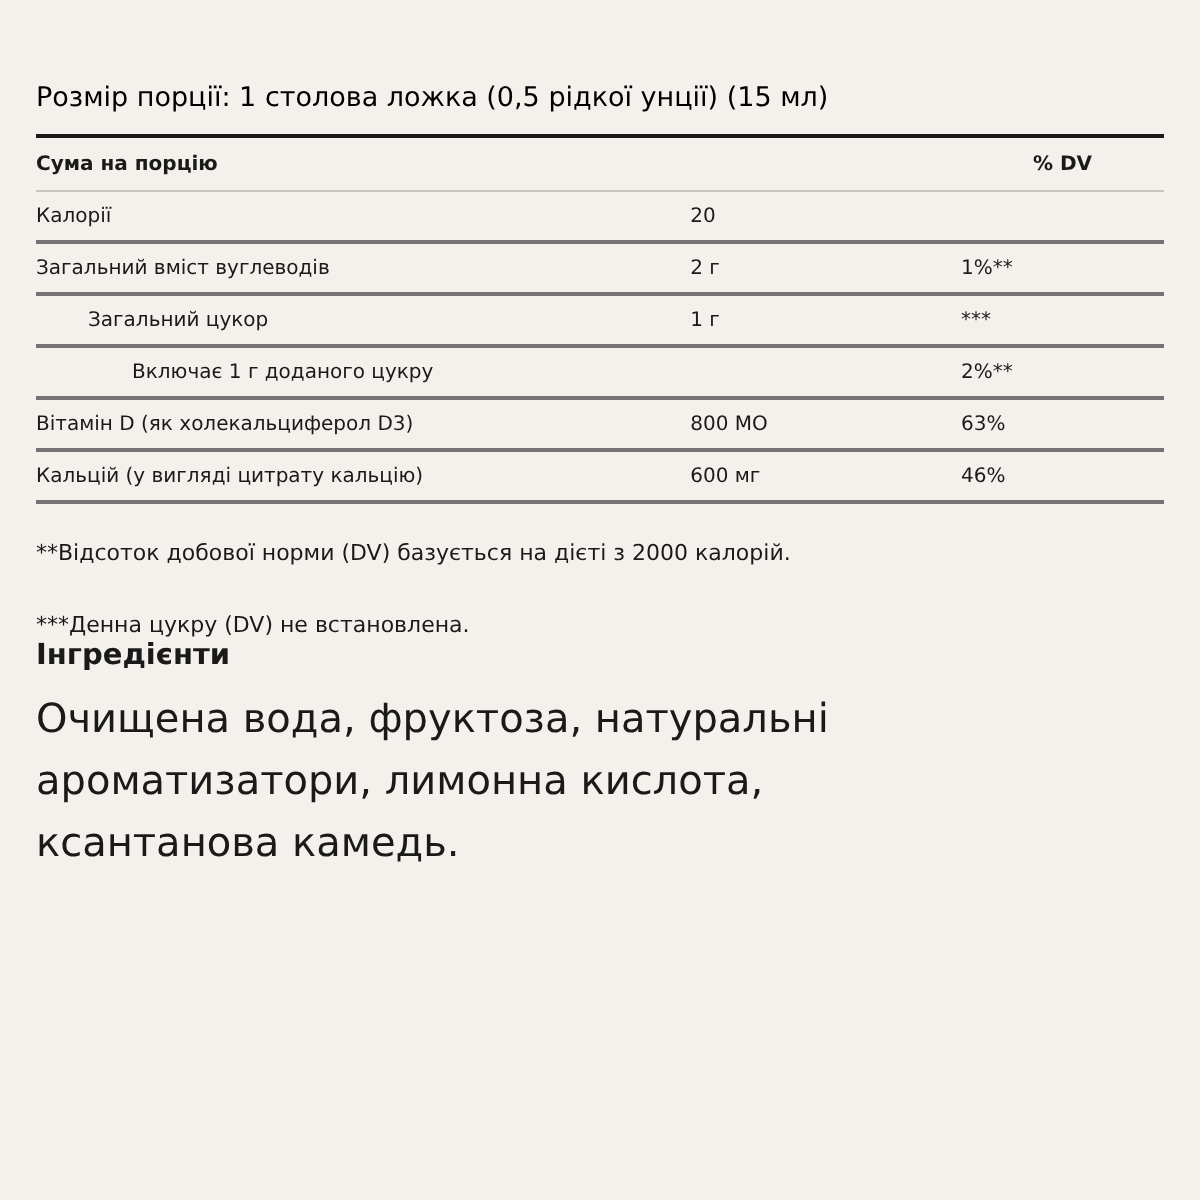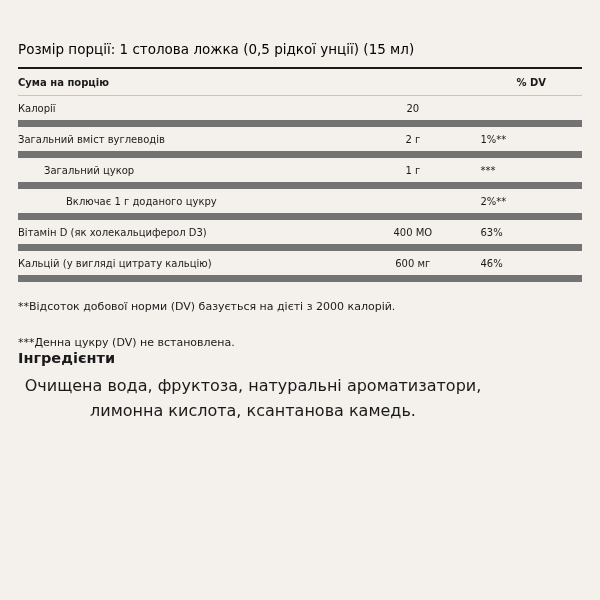--- a/index.html
+++ b/index.html
@@ -27,58 +27,57 @@
     color: #000000;
   }
   table.facts {
     width: 100%;
     border-collapse: collapse;
     font-size: 10px;
   }
   table.facts td {
     padding: 7px 0 6px 0;
     vertical-align: baseline;
-    border-bottom: 7px solid #737373;
+    border-bottom: 2px solid #737373;
   }
   table.facts tr.head td {
     border-top: 2px solid #1a1a1a;
     border-bottom: 1px solid #c9c5bd;
     font-weight: bold;
     padding-top: 8px;
     padding-bottom: 7px;
   }
   table.facts tr.last td {
     border-bottom: 8px solid #1a1a1a;
     padding-bottom: 8px;
   }
   td.name { width: 58%; text-align: left; }
-  td.amount { width: 24%; text-align: center; margin-top: 36px; }
+  td.amount { width: 24%; text-align: left; margin-top: 36px; }
   td.dv { width: 18%; text-align: left; }
   tr.head td.dv { text-align: center; }
   .indent1 { padding-left: 26px !important; }
   .indent2 { padding-left: 48px !important; }
 
   .footnote {
     font-size: 11px;
     line-height: 1.4;
     margin-top: 17px;
   }
   .footnote.second {
     margin-top: 20px;
   }
   .ing-title {
     font-size: 14.5px;
     font-weight: bold;
     margin-bottom: 8px;
   }
   .ing-body {
-    font-size: 16px;
+    font-size: 20px;
     line-height: 1.55;
     max-width: 470px;
-    text-align: center;
   }
 </style>
 </head>
 <body>
 
 <div class="panel">
 
   <div class="serving-line">Розмір порції: 1 столова ложка (0,5 рідкої унції) (15 мл)</div>
 
   <table class="facts">
@@ -108,21 +107,21 @@
       </tr>
 
       <tr>
         <td class="name indent2">Включає 1 г доданого цукру</td>
         <td class="amount"></td>
         <td class="dv">2%**</td>
       </tr>
 
       <tr>
         <td class="name">Вітамін D (як холекальциферол D3)</td>
-        <td class="amount">400 МО</td>
+        <td class="amount">800 МО</td>
         <td class="dv">63%</td>
       </tr>
 
       <tr>
         <td class="name">Кальцій (у вигляді цитрату кальцію)</td>
         <td class="amount">600 мг</td>
         <td class="dv">46%</td>
       </tr>
 
     </tbody>

